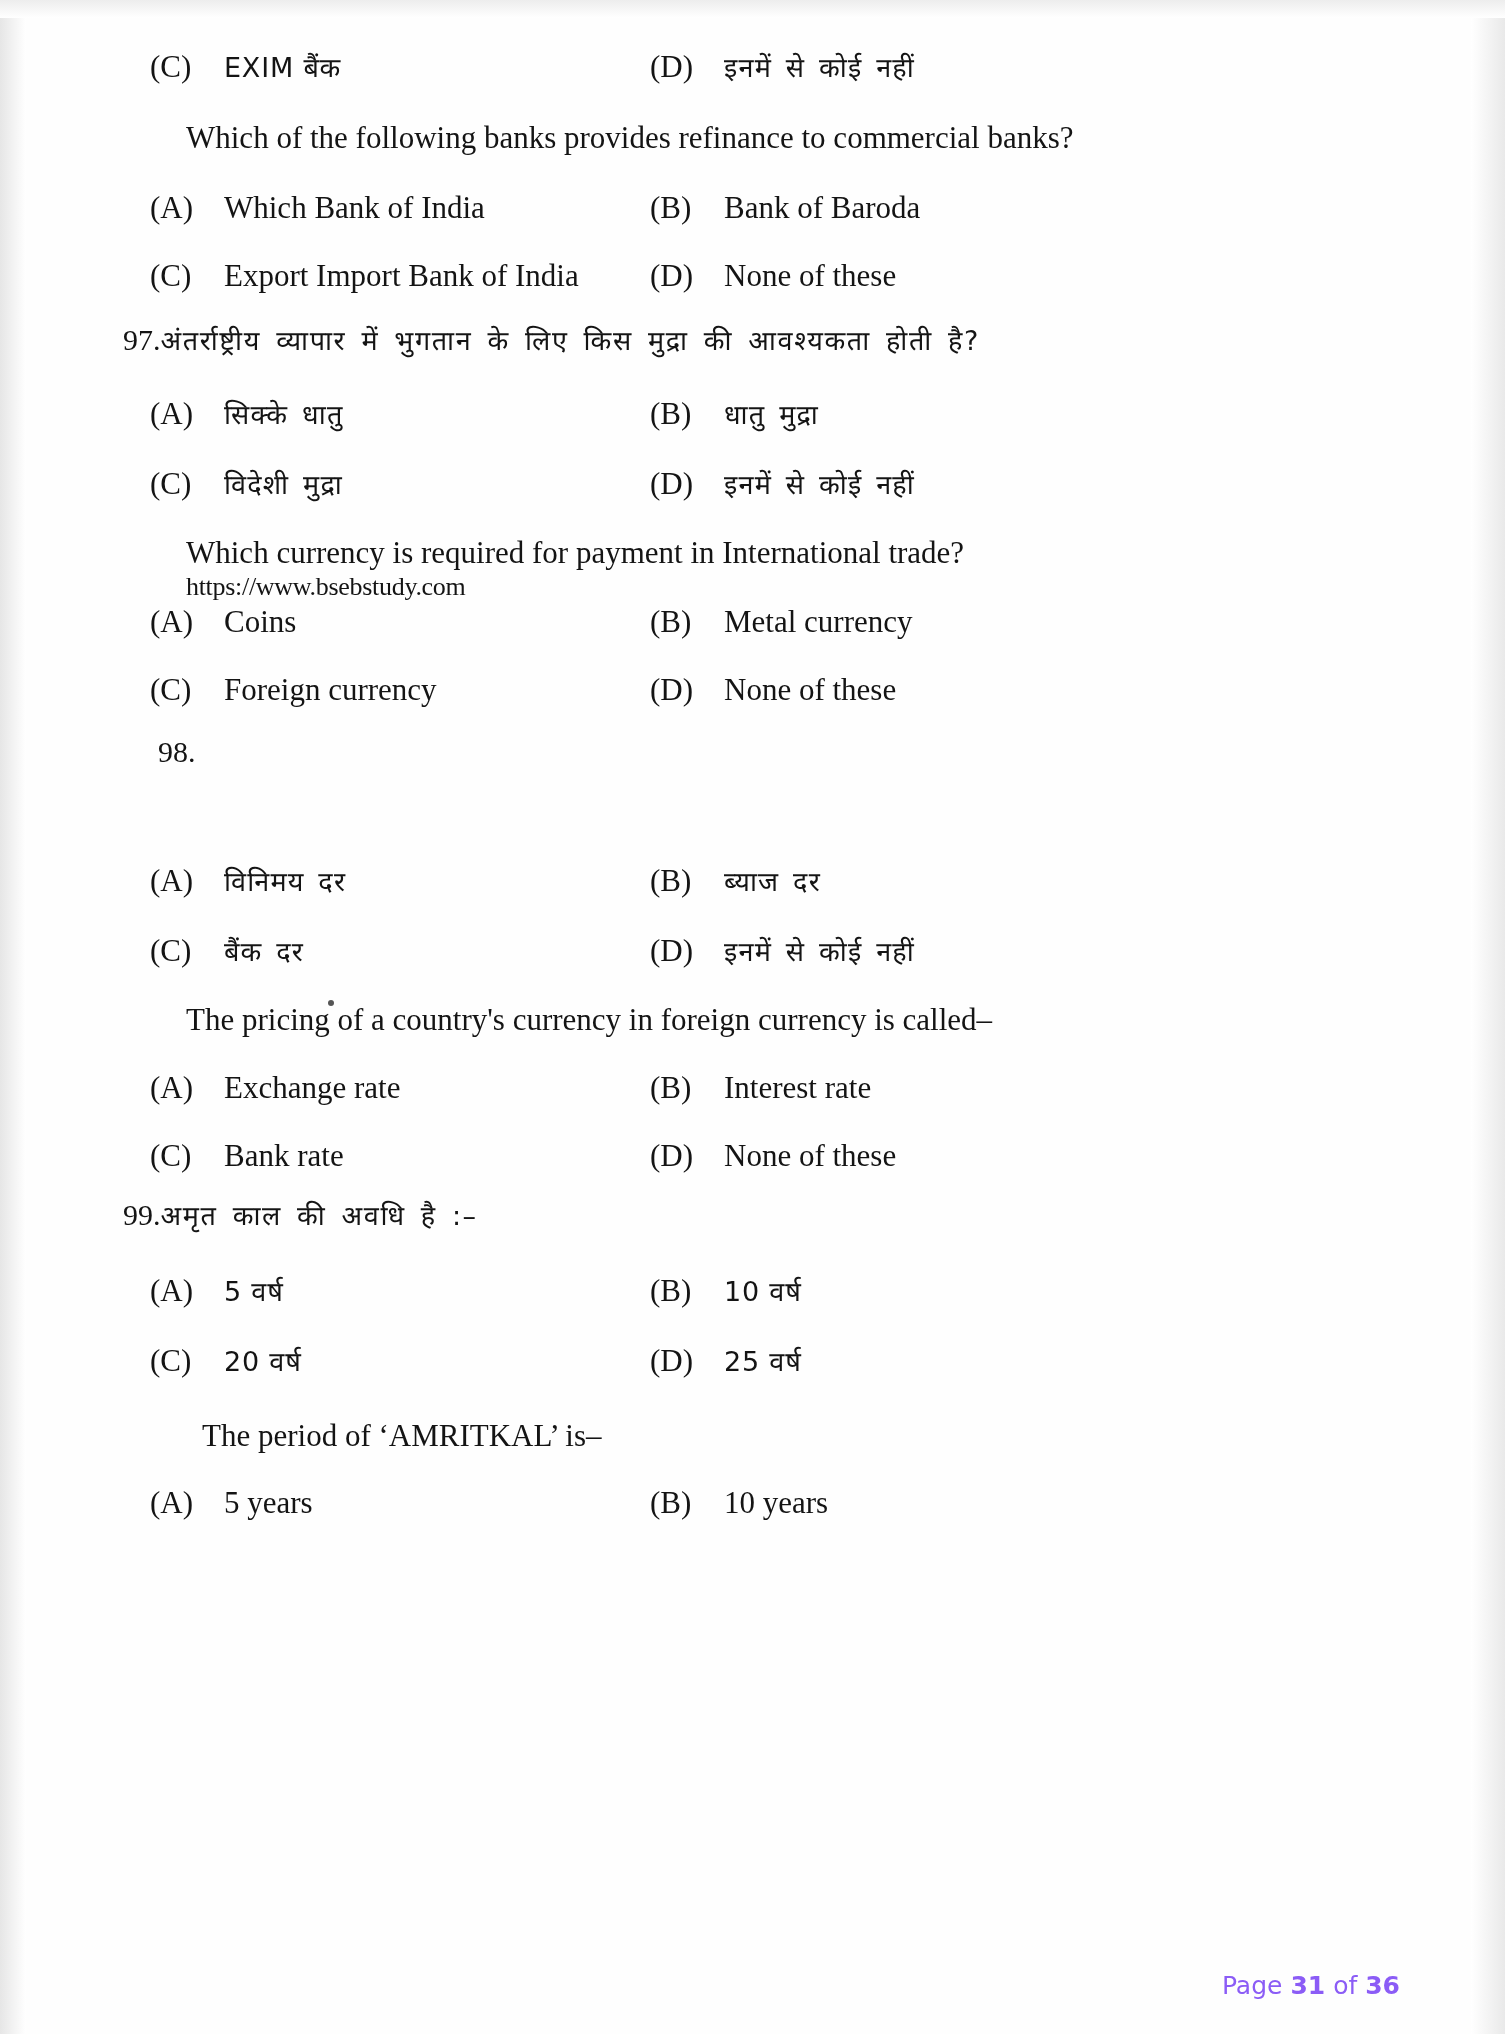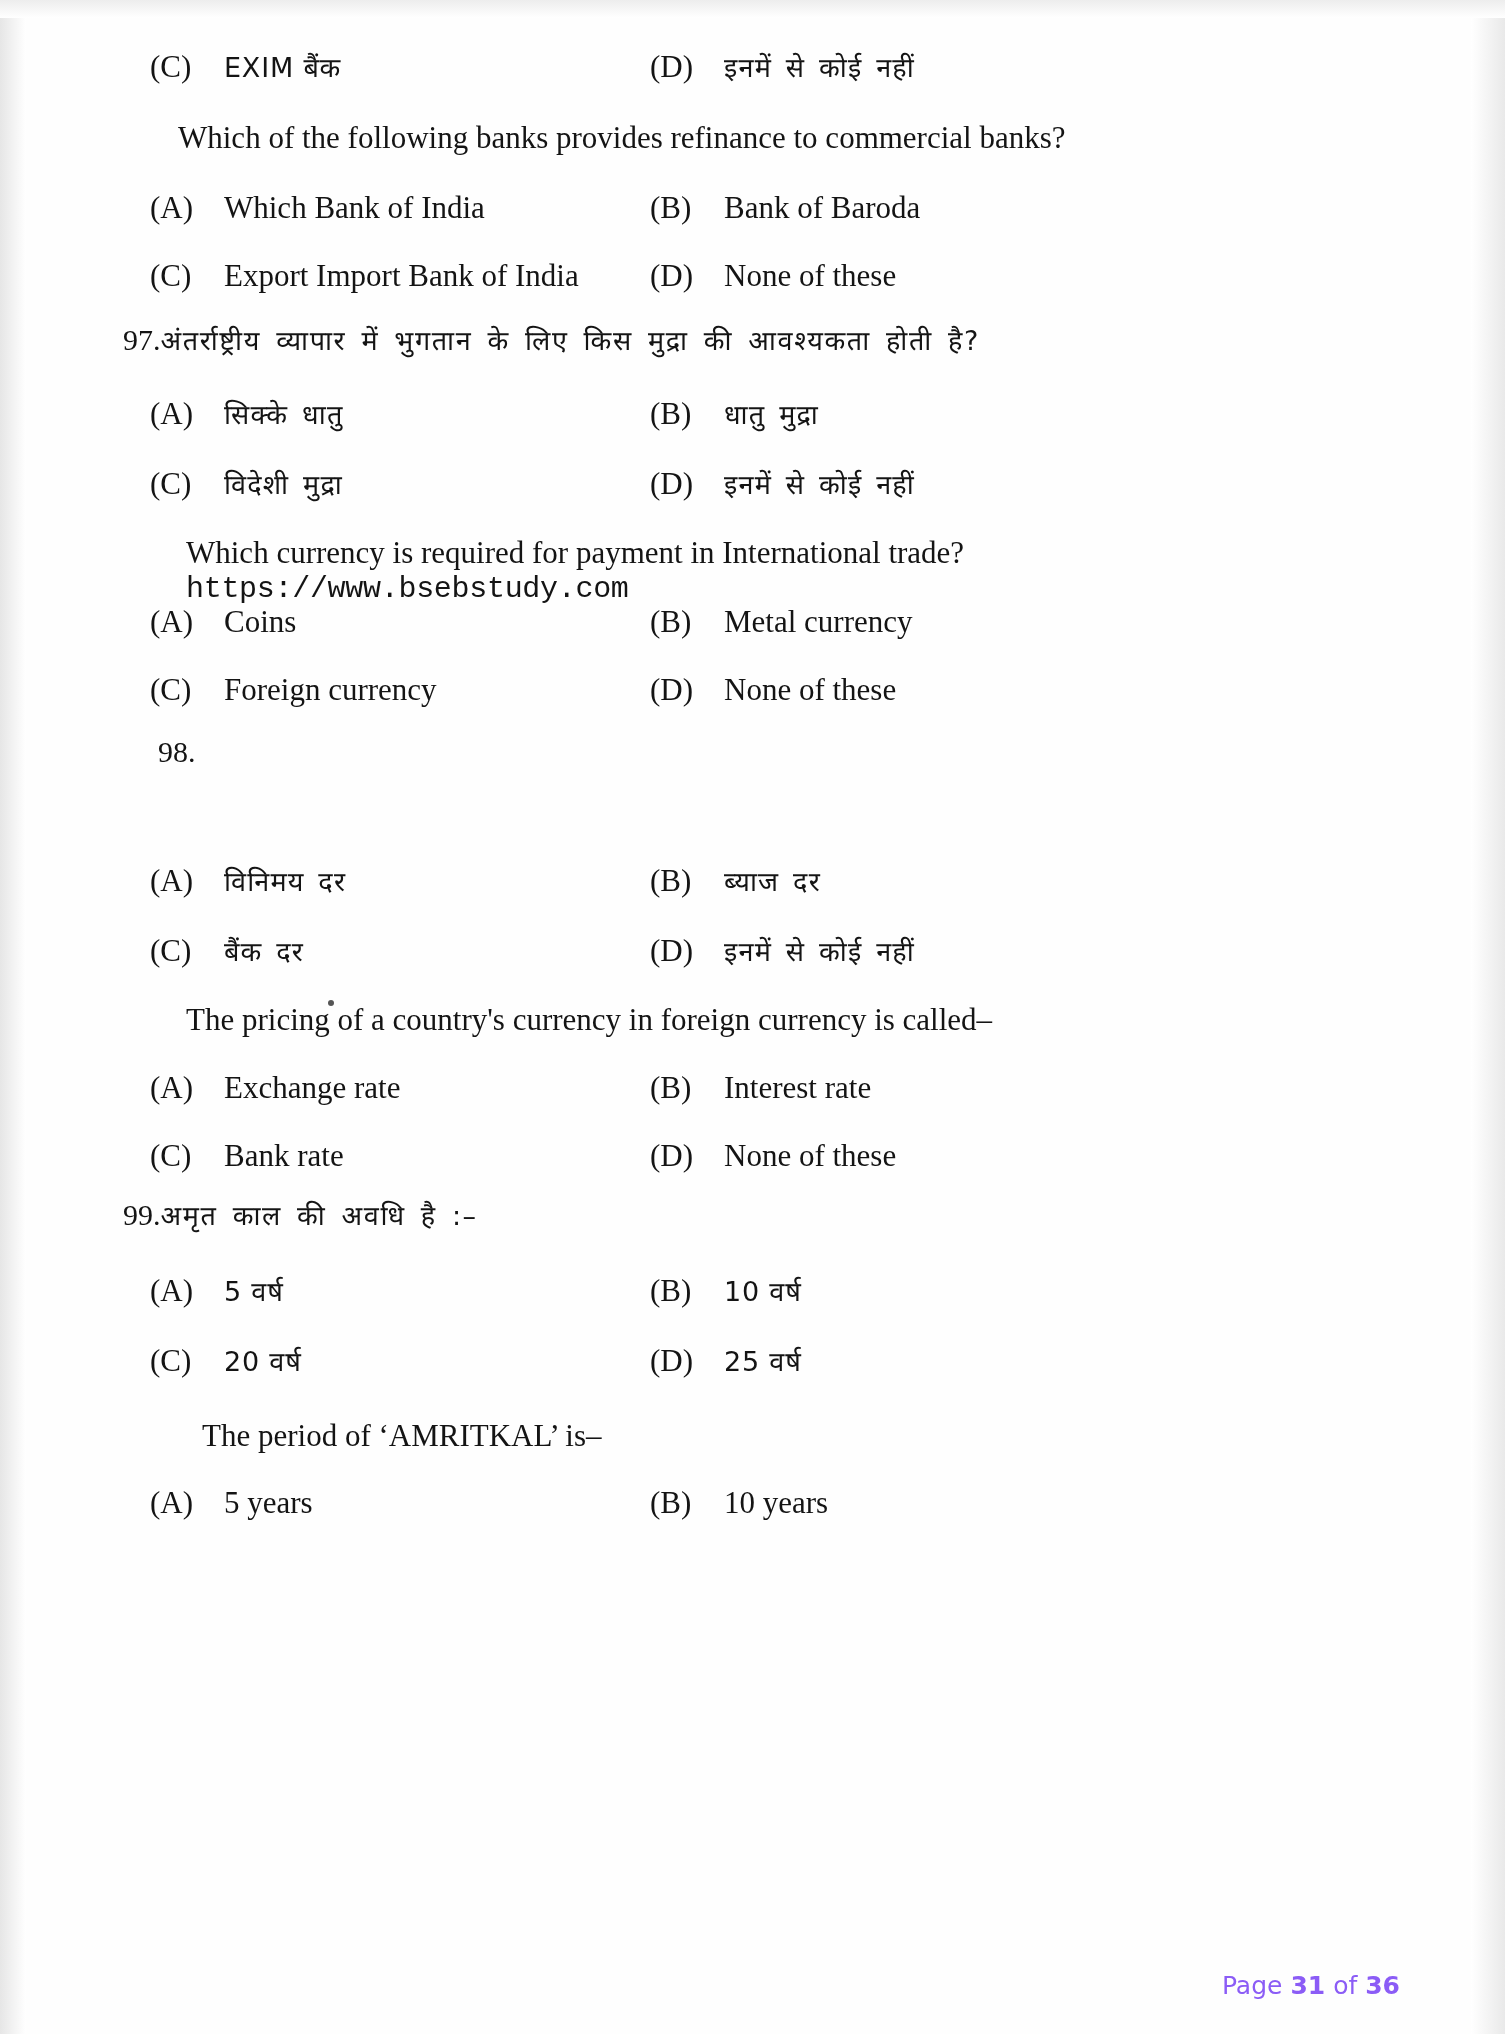--- a/index.html
+++ b/index.html
@@ -112,22 +112,22 @@
     word-spacing: 4px;
   }
   .val-mixed {
     font-family: "DejaVu Sans", "Liberation Sans", sans-serif;
     font-size: 27px;
     letter-spacing: 0.8px;
   }
 
   .url {
     position: absolute;
-    font-family: Liberation Mono, monospace;
-    font-size: 30px;
+    font-family: Liberation Serif, serif;
+    font-size: 26px;
     letter-spacing: -0.3px;
     white-space: nowrap;
   }
 
   .footer {
     position: absolute;
     right: 105px;
     bottom: 34px;
     font-family: "DejaVu Sans", "Liberation Sans", sans-serif;
     font-size: 25px;
@@ -160,21 +160,21 @@
       <div class="optcol left">
         <span class="lab">(C)</span>
         <span class="val-mixed">EXIM बैंक</span>
       </div>
       <div class="optcol right">
         <span class="lab">(D)</span>
         <span class="val-hi">इनमें से कोई नहीं</span>
       </div>
     </div>
 
-    <div class="stem" style="top:120px; left:28px;">Which of the following banks provides refinance to commercial banks?</div>
+    <div class="stem" style="top:120px; left:36px;">Which of the following banks provides refinance to commercial banks?</div>
 
     <div class="optrow" style="top:190px;">
       <div class="optcol left">
         <span class="lab">(A)</span>
         <span class="val-eng">Which Bank of India</span>
       </div>
       <div class="optcol right">
         <span class="lab">(B)</span>
         <span class="val-eng">Bank of Baroda</span>
       </div>

